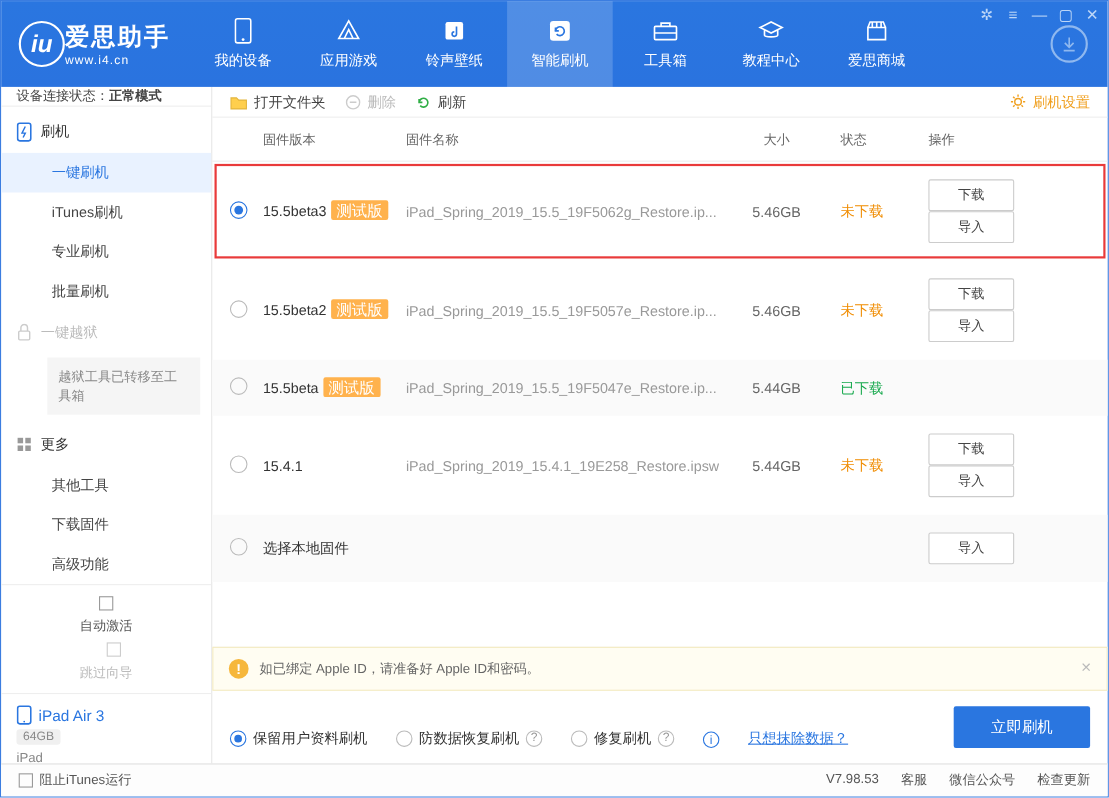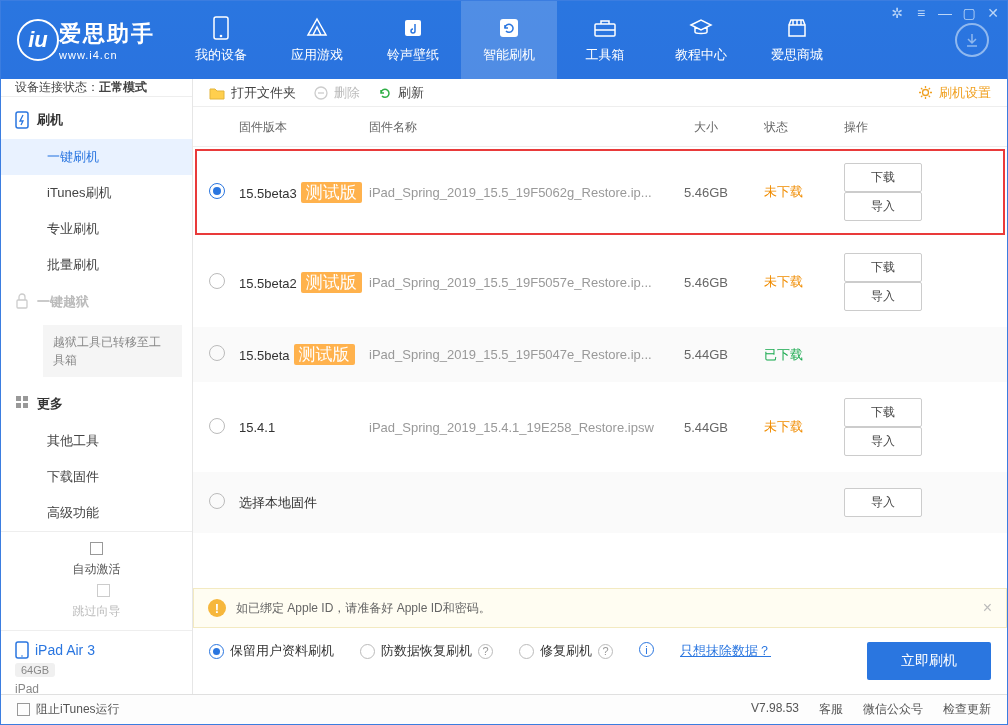--- a/index.html
+++ b/index.html
@@ -27,21 +27,21 @@
 
 
 .body { display: flex; height: calc(100% - 78px - 30px); }
 
 
 .sidebar { width: 192px; border-right: 1px solid #e6e6e6; display: flex; flex-direction: column; }
 .conn-status { height: 40px; display: flex; align-items: center; padding: 0 14px; font-size: 12px; color: #444; border-bottom: 1px solid #eee; }
 .conn-status b { font-weight: bold; }
 
 .side-section { padding-top: 4px; }
-.side-head { display: flex; align-items: flex-start; padding: 10px 14px; font-size: 13px; color: #333; cursor: pointer; gap: 8px; font-weight: bold; }
+.side-head { display: flex; align-items: center; padding: 10px 14px; font-size: 13px; color: #333; cursor: pointer; gap: 8px; }
 .side-head.muted { color: #bbb; }
 .side-sub { padding: 9px 14px 9px 46px; font-size: 13px; color: #444; cursor: pointer; }
 .side-sub.active { background: #e9f2ff; color: #2a76e0; }
 .side-note { margin: 4px 10px 8px 42px; background: #f5f5f5; color: #888; font-size: 12px; padding: 8px 10px; line-height: 1.5; }
 
 .device-block { border-top: 1px solid #eee; padding: 10px 14px 6px; }
 .dev-name { color: #2a76e0; font-size: 14px; display: flex; align-items: center; gap: 6px; }
 .dev-badge { font-size: 11px; color: #888; background: #f0f0f0; border-radius: 3px; padding: 1px 6px; margin-top: 4px; display: inline-block; }
 .dev-type { font-size: 12px; color: #888; margin-top: 4px; }
 
@@ -67,34 +67,34 @@
 .col-ops { width: 165px; padding-left: 18px; }
 
 .rows { }
 .row { display: flex; align-items: center; padding: 16px 16px; font-size: 13px; }
 .row.alt { background: #fafafa; }
 .row.highlight { outline: 2px solid #e93a3a; outline-offset: -4px;}
 .radio { width: 16px; height: 16px; border: 1.5px solid #bbb; border-radius: 50%; display: inline-block; position: relative; }
 .radio.sel { border-color: #2a76e0; }
 .radio.sel::after { content:''; position:absolute; inset:3px; background:#2a76e0; border-radius:50%; }
 .ver { font-weight: 500; color:#333; }
-.tag-beta { background: #ffb24d; color: #fff; font-size: 17px; padding: 1px 5px; border-radius: 2px; margin-left: 4px; text-align: right; }
+.tag-beta { background: #ffb24d; color: #fff; font-size: 14px; padding: 1px 5px; border-radius: 2px; margin-left: 4px; text-align: right; }
 .fname { color: #999; }
 .size { color: #666; }
 .st-orange { color: #f08c00; }
 .st-green { color: #18a94e; }
 .opbtn { border: 1px solid #ccc; background: #fff; color: #444; font-size: 12px; padding: 5px 0; width: 78px; text-align: center; border-radius: 2px; cursor: pointer; display: inline-block; margin-right: 8px; }
 
 
 .bottom-panel { margin-top: auto; border-top: 1px solid #eee; }
 .warn-bar { background: #fffdf2; border: 1px solid #f3eac1; margin: -1px 0 0 0; padding: 10px 14px; font-size: 12px; color: #666; display: flex; align-items: center; gap: 10px; position: relative; }
 .warn-ic { width: 18px; height: 18px; background: #f6b73c; border-radius: 50%; display:flex; align-items:center; justify-content:center; color:#fff; font-weight:bold; font-size:13px; }
 .warn-close { margin-left:auto; color:#bbb; cursor:pointer; font-size:16px; }
 
-.opts-bar { display: flex; align-items: flex-start; padding: 14px 16px; gap: 26px; font-size: 13px; }
+.opts-bar { display: flex; align-items: flex-end; padding: 14px 16px; gap: 26px; font-size: 13px; }
 .opt { display: flex; align-items: center; gap: 6px; color: #333; cursor: pointer; }
 .opt .radio { width:15px; height:15px; }
 .q { width: 15px; height: 15px; border: 1px solid #bbb; border-radius: 50%; font-size: 11px; color: #999; display:flex; align-items:center; justify-content:center; cursor:pointer; }
 .link { color: #2a76e0; text-decoration: underline; cursor:pointer; }
 .primary-btn { margin-left: auto; background: #2a76e0; color:#fff; padding: 10px 34px; border-radius: 2px; font-size: 14px; cursor:pointer; }
 
 
 .statusbar { height: 30px; border-top: 1px solid #e0e0e0; display: flex; align-items: center; padding: 0 16px; font-size: 12px; color: #555; gap: 20px; background:#fdfdfd; }
 .statusbar .chk-wrap { display:flex; align-items:center; gap:6px; }
 .statusbar .right-group { margin-left:auto; display:flex; gap:20px; }

